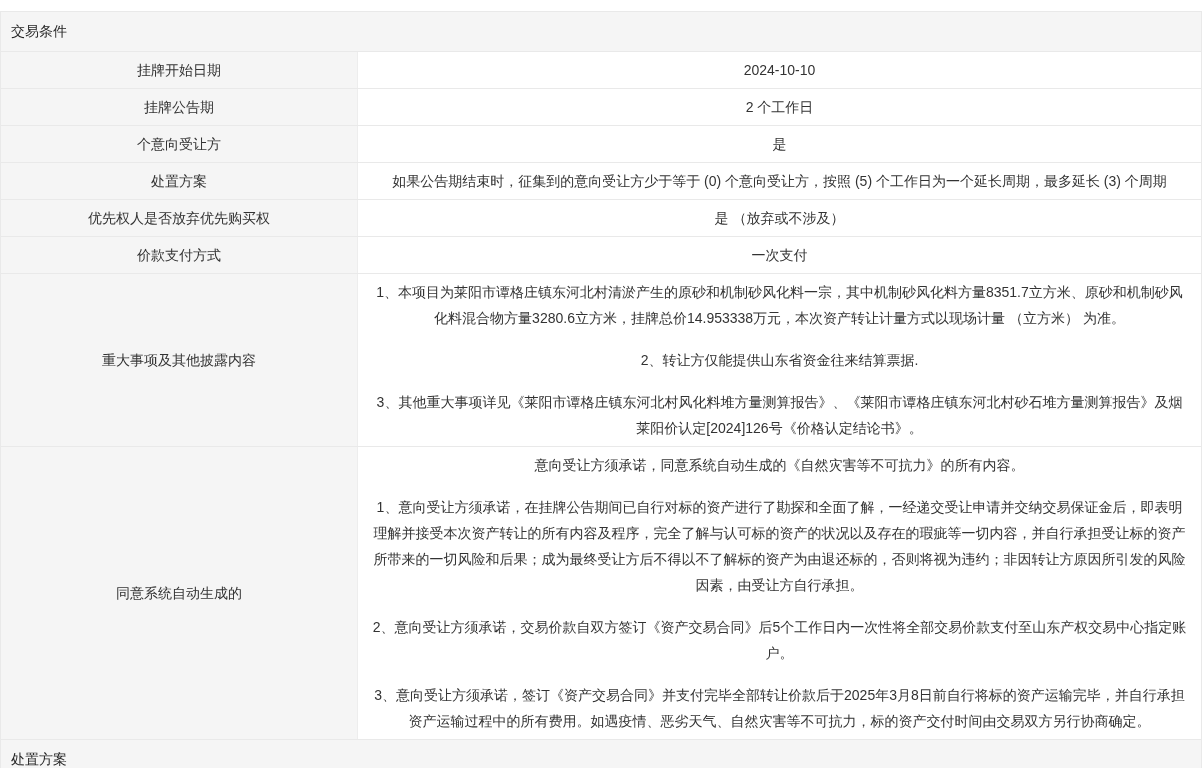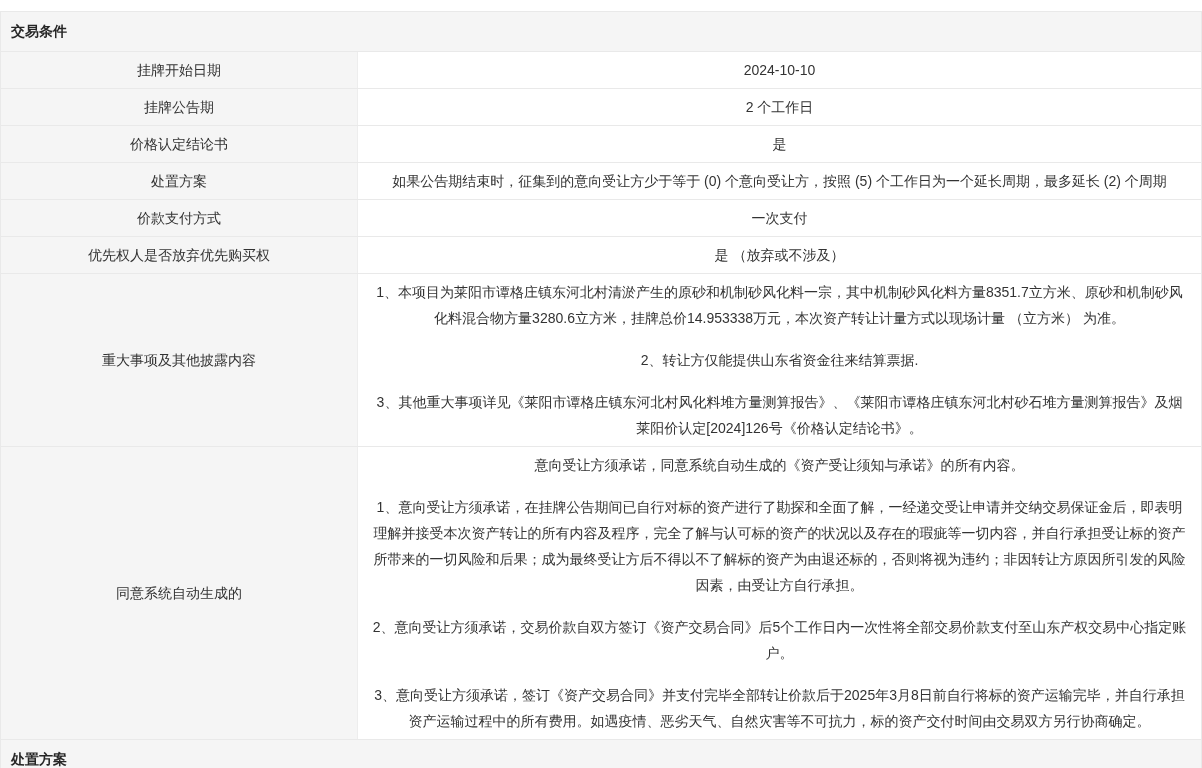--- a/index.html
+++ b/index.html
@@ -15,21 +15,21 @@
     width: 1202px;
     border: 1px solid #e9e9e9;
     border-bottom: 1px solid #e9e9e9;
     background: #ffffff;
   }
 
   .section-header {
     background: #f5f5f5;
     border-bottom: 1px solid #e9e9e9;
     font-size: 14px;
-    font-weight: bold;
+    font-weight: normal;
     color: #262626;
     padding: 11px 10px;
     line-height: 17px;
   }
 
   .field-row {
     display: flex;
     border-bottom: 1px solid #e9e9e9;
     min-height: 36px;
   }
@@ -76,54 +76,54 @@
         <p>2024-10-10</p>
       </div>
     </div>
     <div class="field-row">
       <div class="label-cell">挂牌公告期</div>
       <div class="value-cell">
         <p>2 个工作日</p>
       </div>
     </div>
     <div class="field-row">
-      <div class="label-cell">价格认定结论书</div>
+      <div class="label-cell">个意向受让方</div>
       <div class="value-cell">
         <p>是</p>
       </div>
     </div>
     <div class="field-row">
       <div class="label-cell">处置方案</div>
       <div class="value-cell">
-        <p>如果公告期结束时，征集到的意向受让方少于等于 (0) 个意向受让方，按照 (5) 个工作日为一个延长周期，最多延长 (2) 个周期</p>
+        <p>如果公告期结束时，征集到的意向受让方少于等于 (0) 个意向受让方，按照 (5) 个工作日为一个延长周期，最多延长 (3) 个周期</p>
+      </div>
+    </div>
+    <div class="field-row">
+      <div class="label-cell">优先权人是否放弃优先购买权</div>
+      <div class="value-cell">
+        <p>是 （放弃或不涉及）</p>
       </div>
     </div>
     <div class="field-row">
       <div class="label-cell">价款支付方式</div>
       <div class="value-cell">
         <p>一次支付</p>
-      </div>
-    </div>
-    <div class="field-row">
-      <div class="label-cell">优先权人是否放弃优先购买权</div>
-      <div class="value-cell">
-        <p>是 （放弃或不涉及）</p>
       </div>
     </div>
     <div class="field-row">
       <div class="label-cell">重大事项及其他披露内容</div>
       <div class="value-cell">
         <p>1、本项目为莱阳市谭格庄镇东河北村清淤产生的原砂和机制砂风化料一宗，其中机制砂风化料方量8351.7立方米、原砂和机制砂风化料混合物方量3280.6立方米，挂牌总价14.953338万元，本次资产转让计量方式以现场计量 （立方米） 为准。</p>
         <p>2、转让方仅能提供山东省资金往来结算票据.</p>
         <p>3、其他重大事项详见《莱阳市谭格庄镇东河北村风化料堆方量测算报告》、《莱阳市谭格庄镇东河北村砂石堆方量测算报告》及烟莱阳价认定[2024]126号《价格认定结论书》。</p>
       </div>
     </div>
     <div class="field-row">
       <div class="label-cell">同意系统自动生成的</div>
       <div class="value-cell">
-        <p>意向受让方须承诺，同意系统自动生成的《资产受让须知与承诺》的所有内容。</p>
+        <p>意向受让方须承诺，同意系统自动生成的《自然灾害等不可抗力》的所有内容。</p>
         <p>1、意向受让方须承诺，在挂牌公告期间已自行对标的资产进行了勘探和全面了解，一经递交受让申请并交纳交易保证金后，即表明理解并接受本次资产转让的所有内容及程序，完全了解与认可标的资产的状况以及存在的瑕疵等一切内容，并自行承担受让标的资产所带来的一切风险和后果；成为最终受让方后不得以不了解标的资产为由退还标的，否则将视为违约；非因转让方原因所引发的风险因素，由受让方自行承担。</p>
         <p>2、意向受让方须承诺，交易价款自双方签订《资产交易合同》后5个工作日内一次性将全部交易价款支付至山东产权交易中心指定账户。</p>
         <p>3、意向受让方须承诺，签订《资产交易合同》并支付完毕全部转让价款后于2025年3月8日前自行将标的资产运输完毕，并自行承担资产运输过程中的所有费用。如遇疫情、恶劣天气、自然灾害等不可抗力，标的资产交付时间由交易双方另行协商确定。</p>
       </div>
     </div>
     <div class="section-header">处置方案</div>
   </div>
 
 </body></html>

